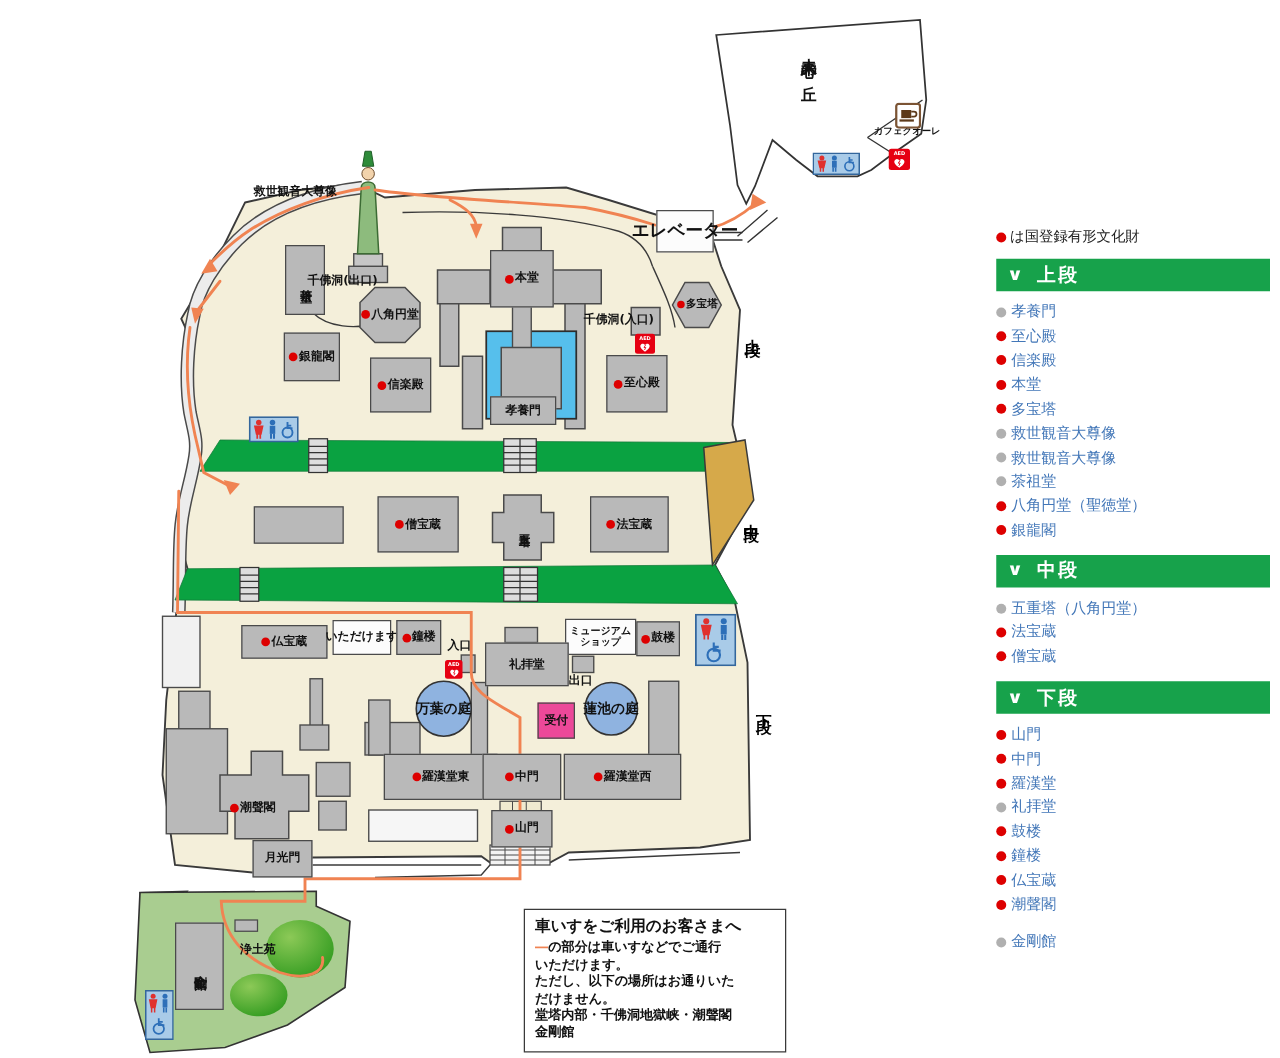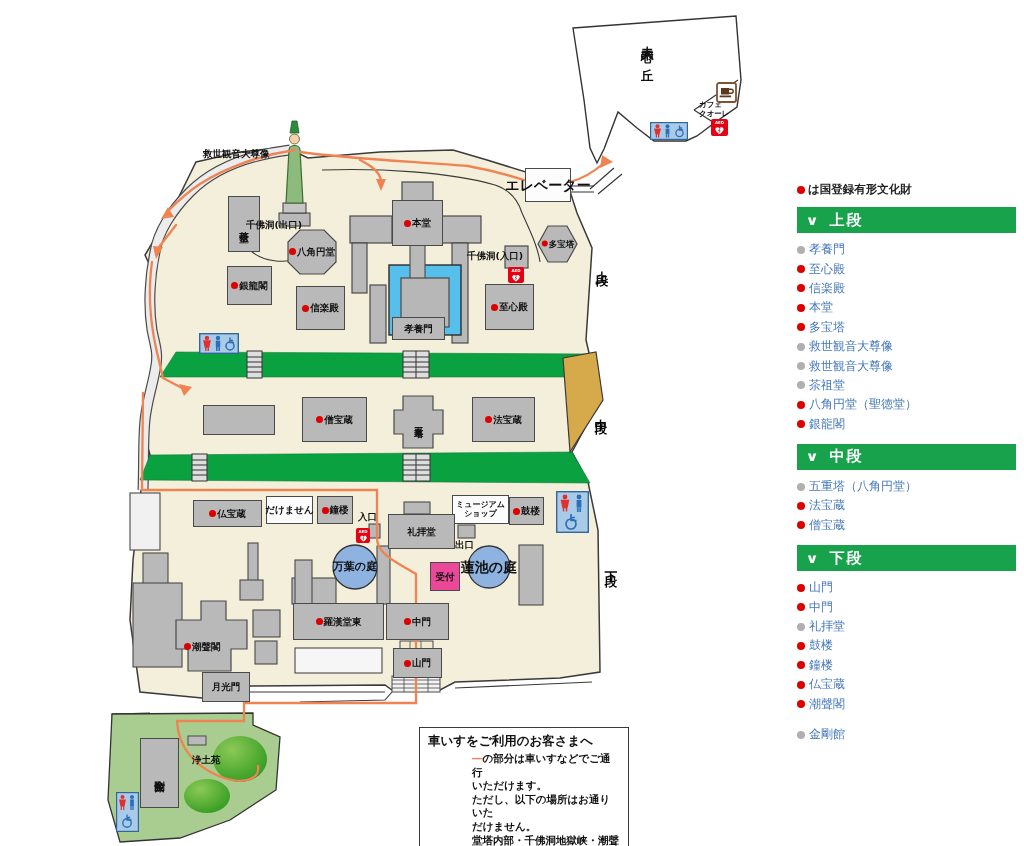--- a/index.html
+++ b/index.html
@@ -17,35 +17,35 @@
   .lbl.ctr{transform:translate(-50%,-50%);justify-content:center;}
   .lbl.vtext{writing-mode:vertical-rl;letter-spacing:2px;}
   .rdot{display:inline-block;width:7px;height:7px;border-radius:50%;background:#dd0000;margin-right:1px;flex:0 0 auto;}
   .tier{position:absolute;z-index:4;writing-mode:vertical-rl;font-size:12.5px;font-weight:600;letter-spacing:3px;color:#000;}
   .icon{position:absolute;z-index:5;}
   .aed-box{position:absolute;z-index:5;background:#e60012;border-radius:2px;
            display:flex;flex-direction:column;align-items:center;justify-content:center;}
   .aed-txt{color:#fff;font-size:4px;font-weight:bold;line-height:4px;letter-spacing:0;}
   
   #sidebar{position:absolute;left:797px;top:182px;width:219px;z-index:6;}
-  .note{display:flex;align-items:center;font-size:11.5px;color:#222;font-weight:700;text-align:center;}
+  .note{display:flex;align-items:center;font-size:11.5px;color:#222;font-weight:400;text-align:center;}
   .sec-hdr{height:26px;margin-top:10px;background:#17a24b;color:#fff;display:flex;align-items:center;
            padding-left:10px;font-size:15px;font-weight:bold;letter-spacing:2px;cursor:pointer;}
   .chev{font-weight:bold;font-size:13px;margin-right:10px;transform:scaleX(1.25);}
   .sec-list{list-style:none;margin:7px 0 0 0;padding:0;}
   .sec-list li{display:flex;align-items:center;height:19.4px;font-size:12px;}
   .sec-list .dot{display:inline-block;width:8px;height:8px;border-radius:50%;margin-right:4px;flex:0 0 auto;}
   .dot.red{background:#dd0000;} .dot.gray{background:#b0b0b0;}
   .sec-list a{color:#4377b8;text-decoration:none;cursor:pointer;}
   li.gap{margin-top:11px;}
   
   #notice{position:absolute;left:419px;top:727px;width:192px;z-index:6;background:#fff;
           border:1.6px solid #3a3a3a;padding:5px 8px 7px 8px;}
   #notice .nb-title{font-size:12.5px;font-weight:bold;margin-bottom:2px;}
-  #notice .nb-line{font-size:10.5px;line-height:13.6px;font-weight:600;margin-left:44px;}
+  #notice .nb-line{font-size:10.5px;line-height:13.6px;font-weight:600;}
   .orange-dash{color:#f08352;font-weight:bold;}
 </style>
 </head>
 <body>
 
 <div id="stage">
 
 <svg id="terrain" width="1024" height="846" viewBox="0 0 1024 846">
   <defs>
     <radialGradient id="mound" cx="35%" cy="30%" r="80%">
@@ -206,47 +206,51 @@
 <div class="bld" style="left:472px;top:397px;width:61px;height:43px">
       <span class="rdot"></span>
       <span>法宝蔵</span>
     </div>
 <div class="bld" style="left:203px;top:405px;width:70px;height:28px"></div>
 <div class="bld" style="left:193px;top:500px;width:67px;height:25px">
       <span class="rdot"></span>
       <span>仏宝蔵</span>
     </div>
 <div class="bld white" style="left:266px;top:496px;width:45px;height:26px">
-      <span>だけません</span>
+      <span>いただけます</span>
     </div>
 <div class="bld" style="left:317px;top:496px;width:34px;height:26px">
       <span class="rdot"></span>
       <span>鐘楼</span>
     </div>
 <div class="bld white" style="left:452px;top:495px;width:55px;height:27px;font-size:8px;flex-direction:column">
       <span>ミュージアム</span>
       <span>ショップ</span>
     </div>
 <div class="bld" style="left:509px;top:497px;width:33px;height:26px">
       <span class="rdot"></span>
       <span>鼓楼</span>
     </div>
 <div class="bld" style="left:388px;top:514px;width:65px;height:33px">
       <span>礼拝堂</span>
     </div>
 <div class="bld orange" style="left:430px;top:562px;width:28px;height:27px">
       <span>受付</span>
     </div>
-<div class="bld" style="left:293px;top:603px;width:89px;height:35px">
+<div class="bld" style="left:307px;top:603px;width:89px;height:35px">
       <span class="rdot"></span>
       <span>羅漢堂東</span>
     </div>
 <div class="bld" style="left:386px;top:603px;width:61px;height:35px">
       <span class="rdot"></span>
       <span>中門</span>
+    </div>
+<div class="bld" style="left:451px;top:603px;width:92px;height:35px">
+      <span class="rdot"></span>
+      <span>羅漢堂西</span>
     </div>
 <div class="bld" style="left:393px;top:648px;width:47px;height:28px">
       <span class="rdot"></span>
       <span>山門</span>
     </div>
 <div class="bld" style="left:202px;top:672px;width:46px;height:28px">
       <span>月光門</span>
     </div>
 <div class="bld vtext" style="left:140px;top:738px;width:37px;height:68px;font-size:10.5px">
       <span>金剛館</span>
@@ -277,34 +281,34 @@
     </div>
 <div class="lbl" style="left:358px;top:512px">
       <span>入口</span>
     </div>
 <div class="lbl" style="left:455px;top:540px">
       <span>出口</span>
     </div>
 <div class="lbl ctr" style="left:355px;top:567px;font-size:11px">
       <span>万葉の庭</span>
     </div>
-<div class="lbl ctr" style="left:489px;top:567px;font-size:14px">
+<div class="lbl ctr" style="left:489px;top:567px;font-size:11px">
       <span>蓮池の庭</span>
     </div>
 <div class="lbl" style="left:184px;top:642px">
       <span class="rdot"></span>
       <span>潮聲閣</span>
     </div>
 <div class="lbl" style="left:192px;top:755px">
       <span>浄土苑</span>
     </div>
 <div class="lbl vtext" style="left:641px;top:36px;font-size:12.5px;font-weight:600">
       <span>未来心の丘</span>
     </div>
-<div class="lbl" style="left:699px;top:101px;font-size:7.5px;flex-direction:column;align-items:flex-start;line-height:8.5px">
+<div class="lbl" style="left:699px;top:101px;font-size:7.5px;flex-direction:row;align-items:flex-start;line-height:8.5px">
       <span>カフェ</span>
       <span>クオーレ</span>
     </div>
 <div class="tier" style="left:593px;top:261px">上段</div>
 <div class="tier" style="left:592px;top:409px">中段</div>
 <div class="tier" style="left:602px;top:562px">下段</div>
 
 <div class="icon" style="left:199px;top:333px">
   <svg width="40" height="21" viewBox="0 0 40 21">
         <rect x="0.7" y="0.7" width="38.6" height="19.6" fill="#a9cbe8" stroke="#33669c" stroke-width="1.4"></rect>
@@ -464,20 +468,24 @@
   <ul class="sec-list">
     <li>
           <span class="dot red"></span>
           <a>山門</a>
         </li>
     <li>
           <span class="dot red"></span>
           <a>中門</a>
         </li>
     <li>
+          <span class="dot red"></span>
+          <a>羅漢堂</a>
+        </li>
+    <li>
           <span class="dot gray"></span>
           <a>礼拝堂</a>
         </li>
     <li>
           <span class="dot red"></span>
           <a>鼓楼</a>
         </li>
     <li>
           <span class="dot red"></span>
           <a>鐘楼</a>

